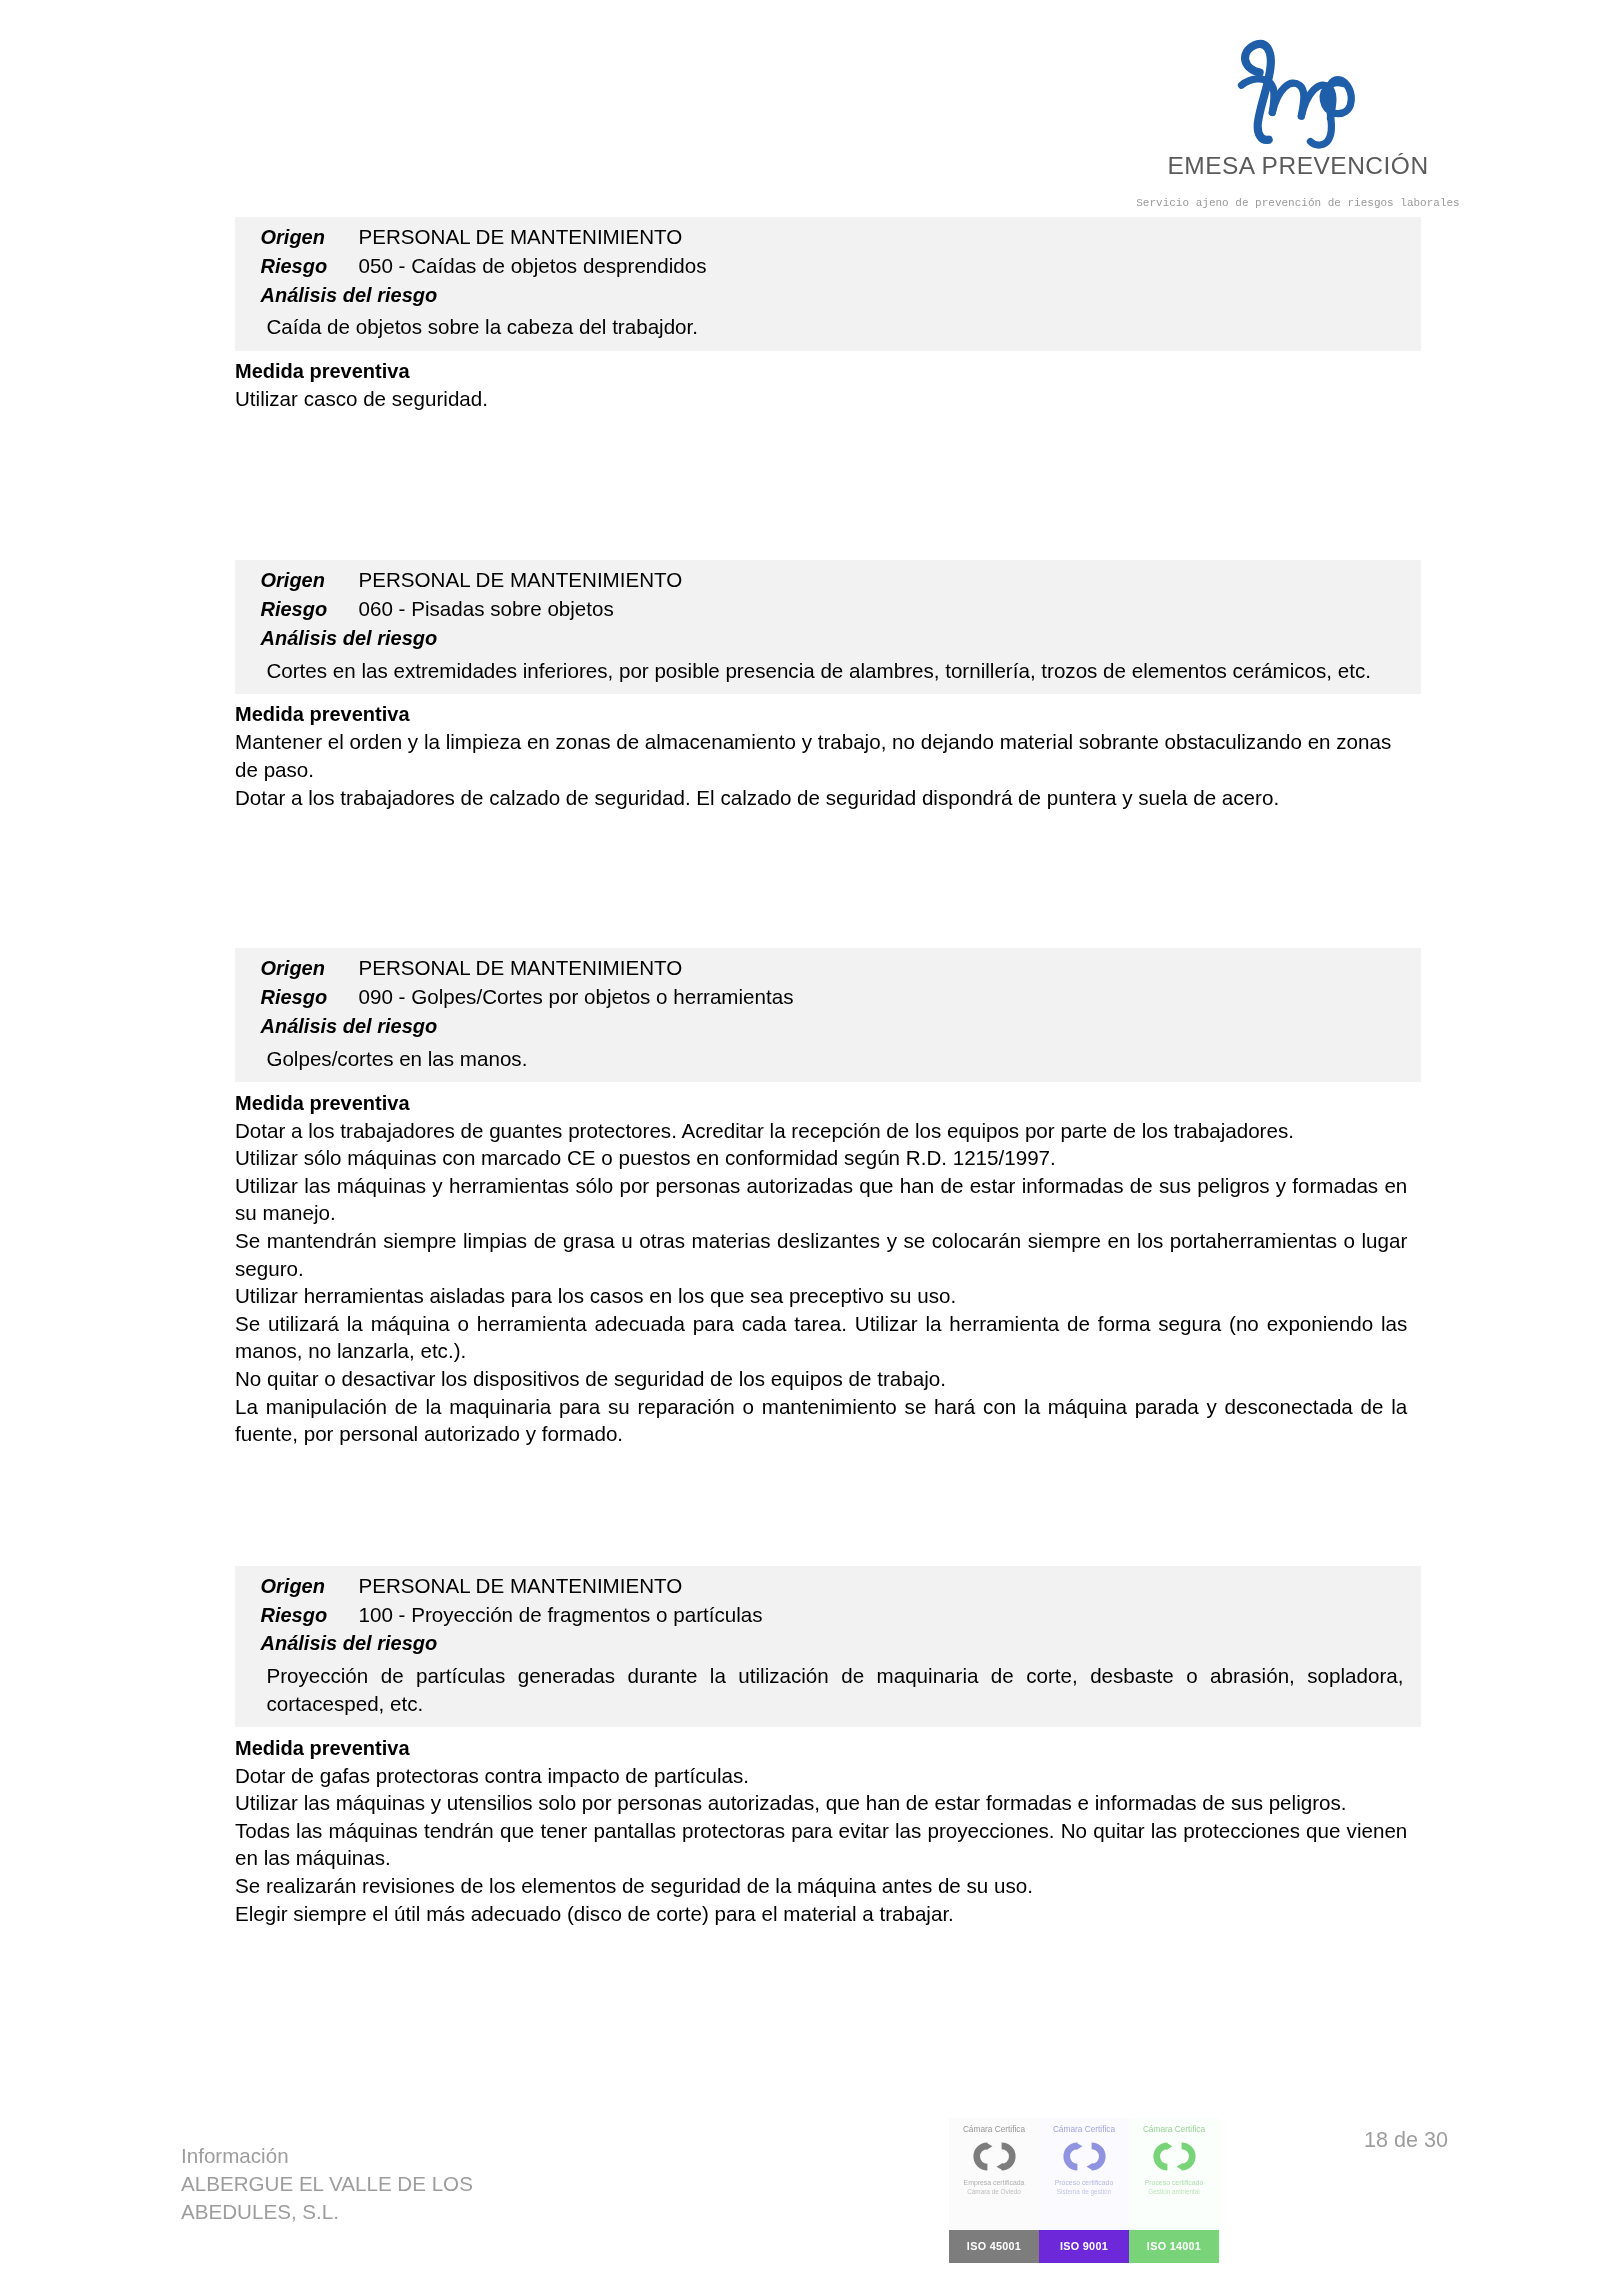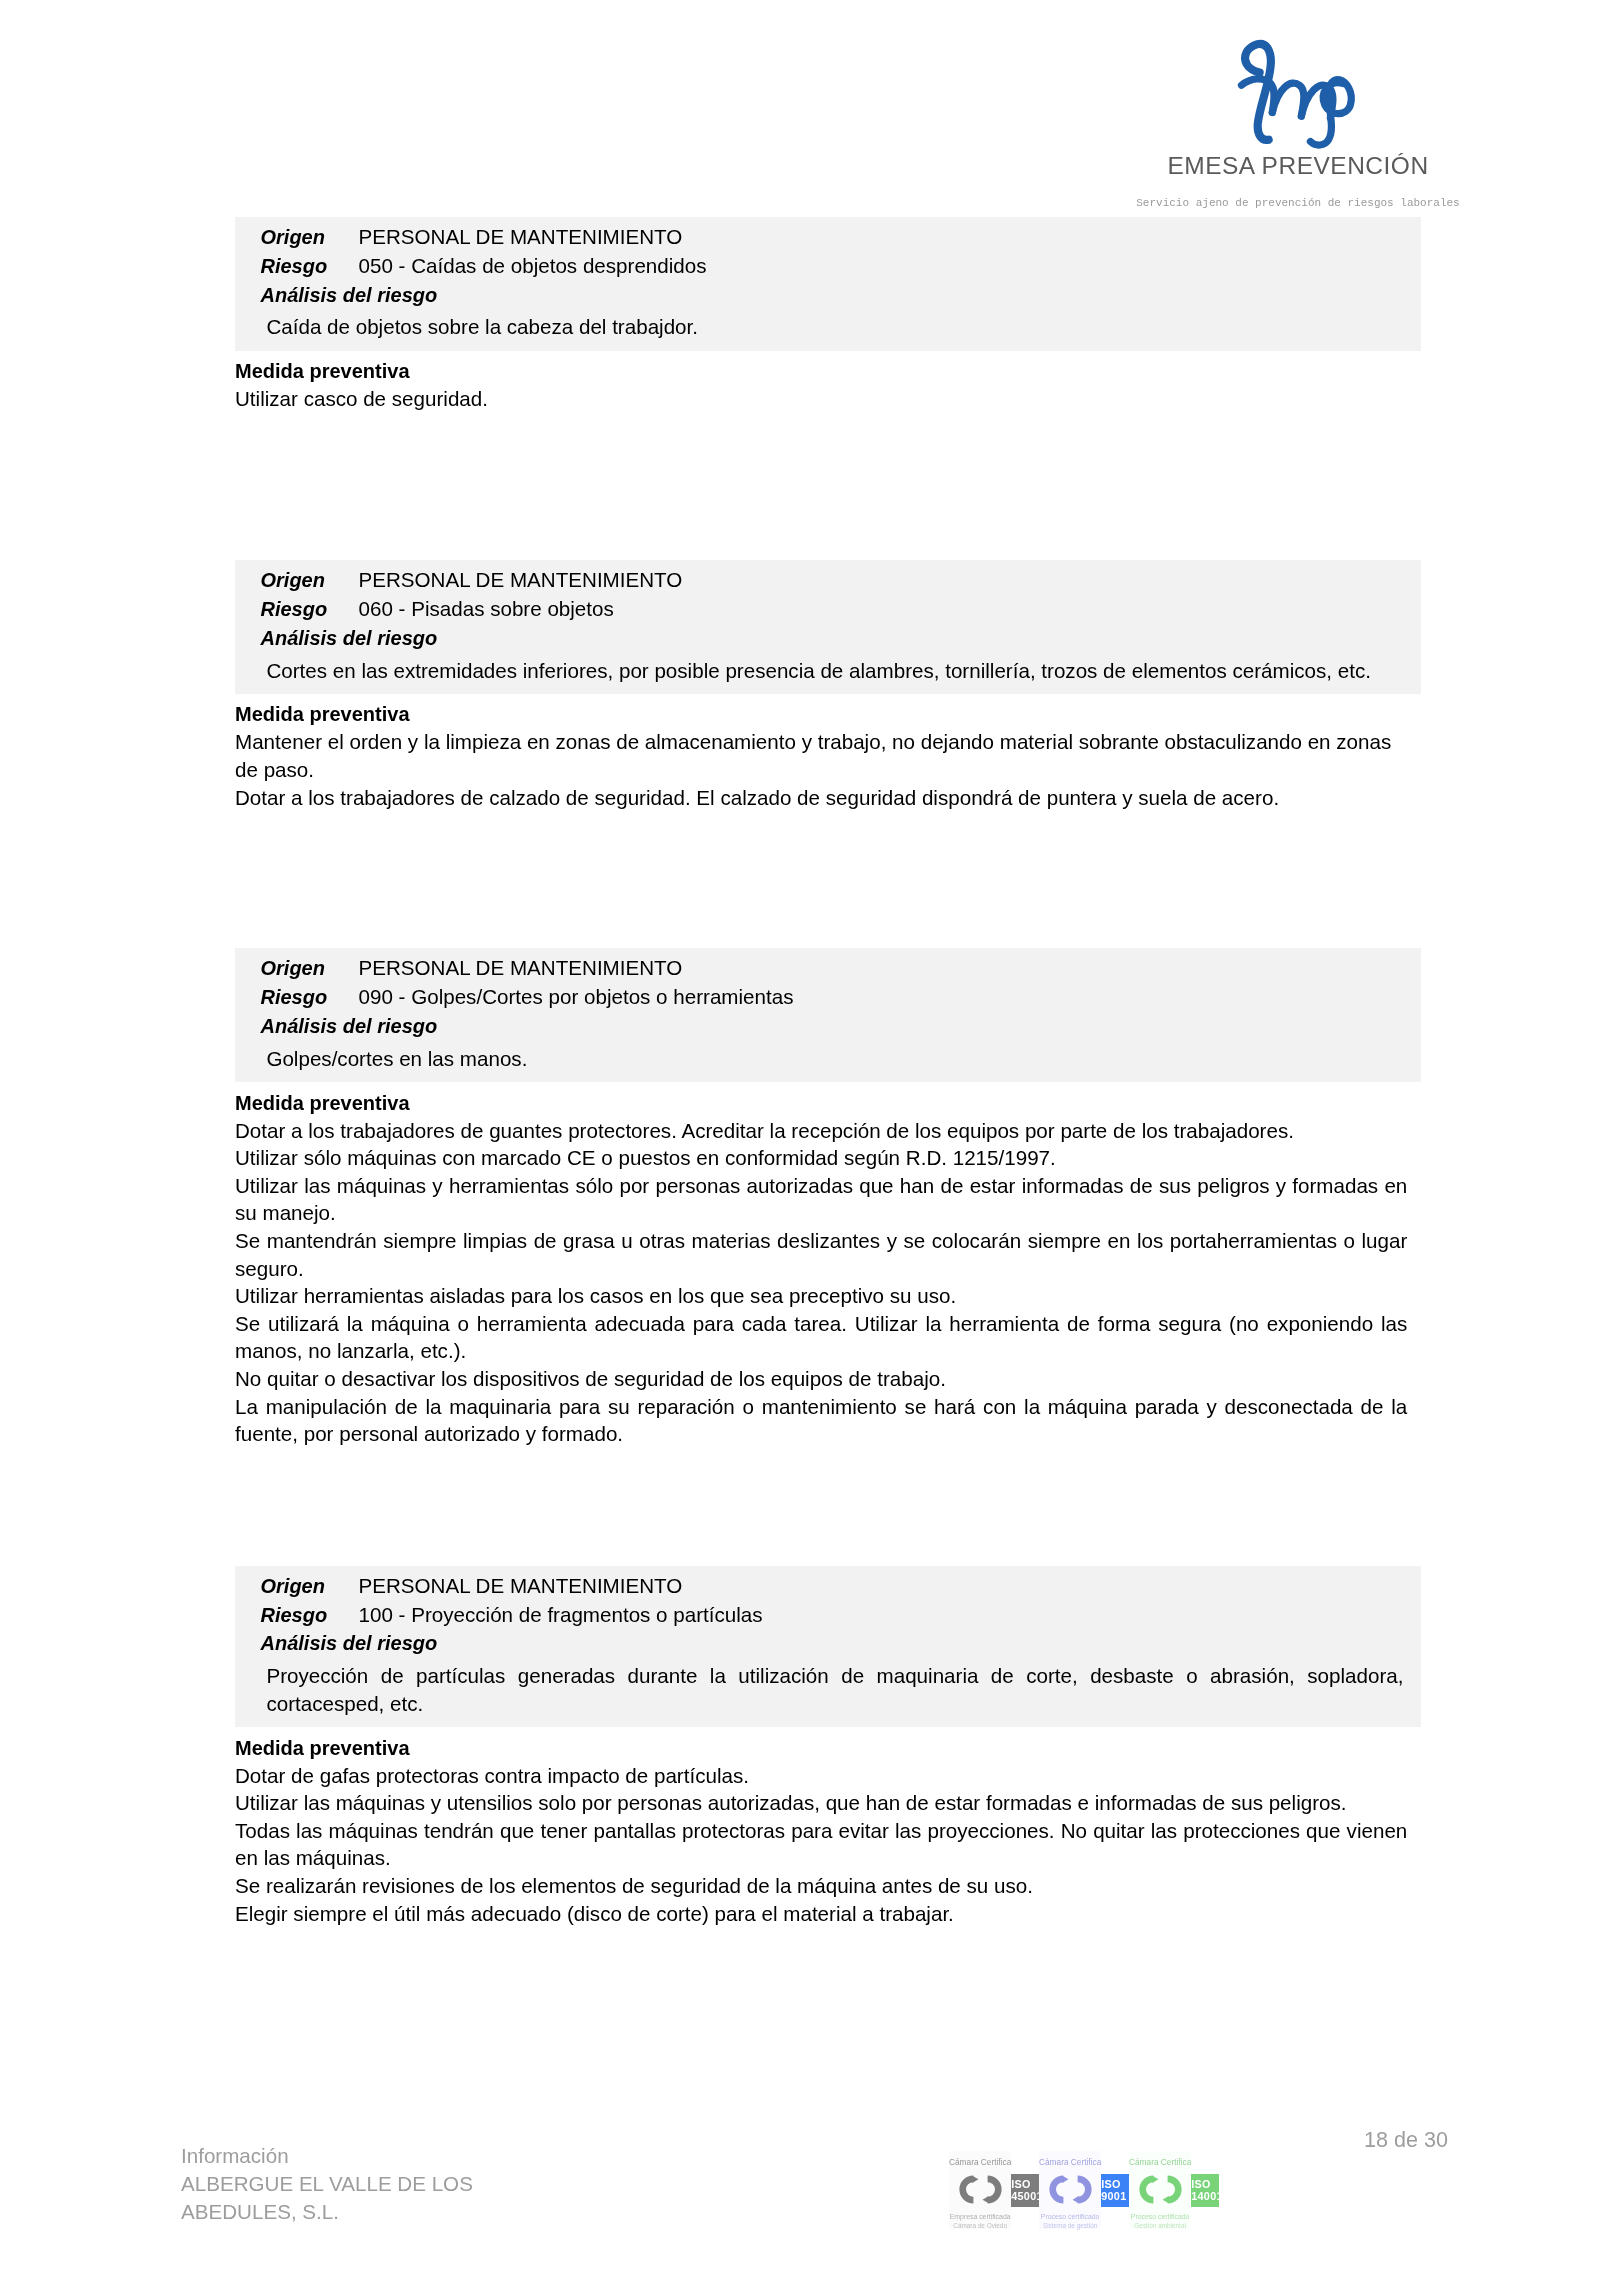--- a/index.html
+++ b/index.html
@@ -153,21 +153,21 @@
     left: 949px;
     top: 0px;
     display: flex;
     gap: 0px;
   }
   .cert-badge {
     width: 90px;
     height: 145px;
     position: relative;
     display: flex;
-    flex-direction: row;
+    flex-direction: column;
     align-items: center;
     overflow: hidden;
   }
   .cert-top {
     flex: 1 1 auto;
     width: 100%;
     background: #fdfdfd;
     display: flex;
     flex-direction: column;
     align-items: center;
@@ -206,21 +206,21 @@
     color: #ffffff;
     font-size: 10.8px;
     font-weight: bold;
     letter-spacing: 0.3px;
   }
   .cert-gray .cert-top { background: #fbfbfb; }
   .cert-gray .cert-title, .cert-gray .cert-sub, .cert-gray .cert-sub2 { color: #6f6f6f; }
   .cert-gray .cert-bottom { background: #7d7d7d; }
   .cert-blue .cert-top { background: #fbfbff; }
   .cert-blue .cert-title, .cert-blue .cert-sub, .cert-blue .cert-sub2 { color: #7b7fd0; }
-  .cert-blue .cert-bottom { background: #3b82f6; }
+  .cert-blue .cert-bottom { background: #6d28d9; }
   .cert-green .cert-top { background: #fbfffb; }
   .cert-green .cert-title, .cert-green .cert-sub, .cert-green .cert-sub2 { color: #6ec26e; }
   .cert-green .cert-bottom { background: #79d479; }
 </style>
 </head>
 <body>
 
 <div class="page">
 
   <div class="header">

